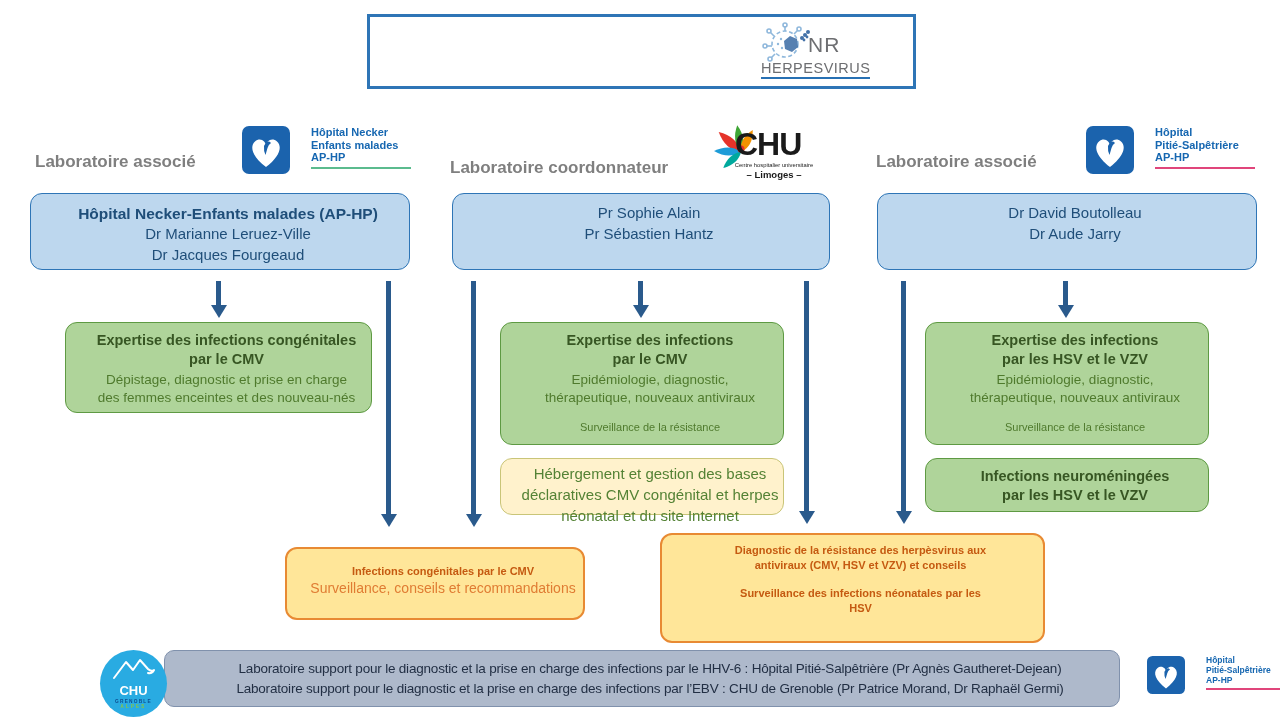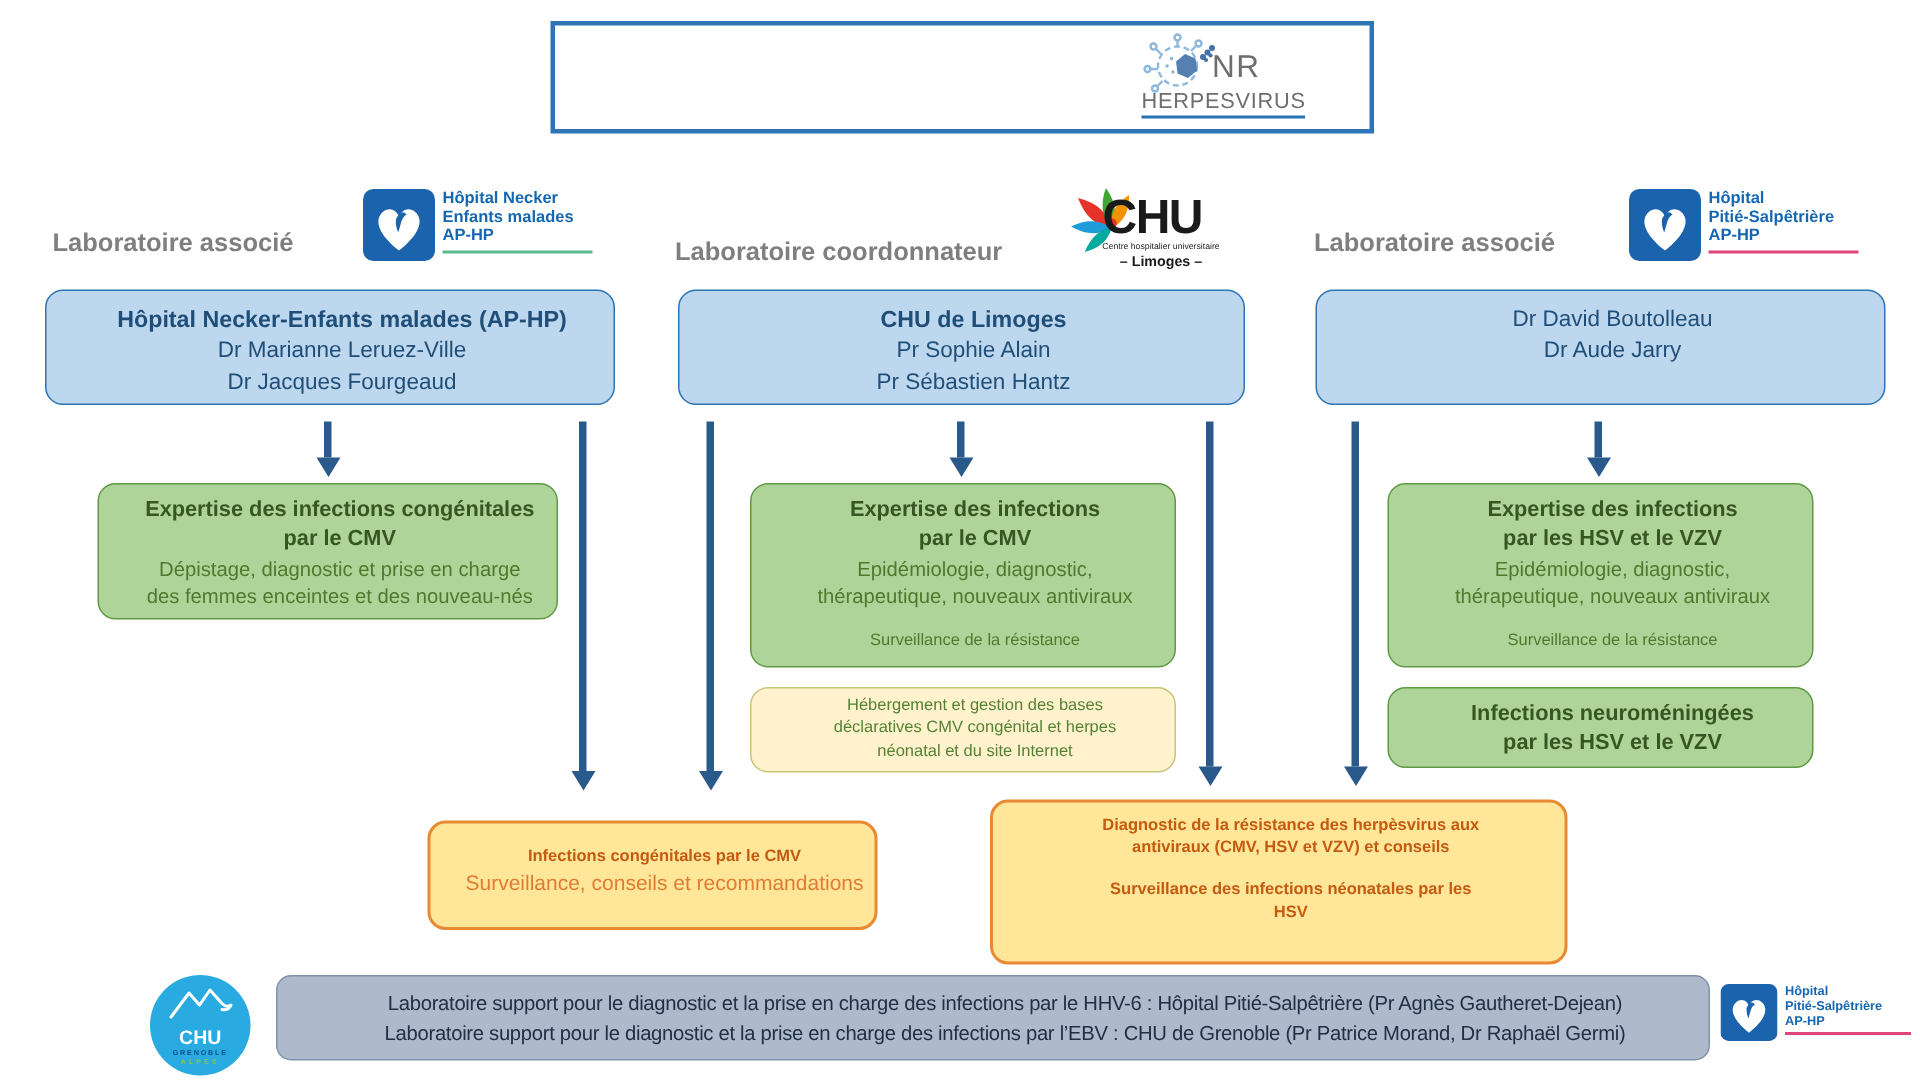--- a/index.html
+++ b/index.html
@@ -15,21 +15,21 @@
               align-items:center;justify-content:center;font-size:19px;font-weight:bold;color:#2770B3;}
   .cnr-logo{position:absolute;right:36px;top:3px;width:118px;height:64px;}
   .cnr-nr{position:absolute;left:49px;top:13px;font-size:21px;color:#6D6E71;letter-spacing:1px;}
   .cnr-name{position:absolute;left:2px;top:40px;font-size:14.5px;color:#6D6E71;letter-spacing:.5px;
             border-bottom:2px solid #2770B3;padding-bottom:1px;}
 
   
   .role{position:absolute;font-size:17px;font-weight:bold;color:#7F7F7F;}
 
   
-  .aphp-logo{position:absolute;display:flex;align-items:flex-start;gap:5px;}
+  .aphp-logo{position:absolute;display:flex;align-items:flex-start;gap:21px;}
   .aphp-square{width:48px;height:48px;flex:0 0 auto;}
   .aphp-square.small{width:38px;height:38px;}
   .aphp-text{font-size:11px;font-weight:bold;color:#1667B1;line-height:1.15;text-align:left;
              padding-bottom:3px;min-width:100px;}
   .aphp-text.small{font-size:8.5px;min-width:84px;}
   .u-green{border-bottom:2.5px solid #5BBB8E;}
   .u-pink{border-bottom:2.5px solid #E0457B;}
 
   .limoges-logo{position:absolute;left:697px;top:106px;width:122px;height:82px;}
   .limoges-chu{position:absolute;left:38px;top:22px;font-size:32px;font-weight:bold;color:#1a1a1a;
@@ -50,21 +50,21 @@
             font-size:15px;line-height:1.38;padding-top:9px;}
   .bname{font-weight:bold;font-size:15.5px;}
 
   
   .green-box{background:#AFD49A;border:1.6px solid #5E9A43;color:#4F7A2D;}
   .gtitle{font-weight:bold;font-size:14.5px;line-height:1.32;color:#375623;}
   .gbody{font-size:13.5px;line-height:1.35;margin-top:2px;}
   .gfoot{font-size:11px;margin-top:13px;}
 
   
-  .cream-box{background:#FFF2CC;border:1.5px solid #C9C578;color:#548235;font-size:11px;
+  .cream-box{background:#FFF2CC;border:1.5px solid #C9C578;color:#548235;font-size:15px;
              line-height:1.4;padding-top:4px;}
 
   
   .orange-box{background:#FFE699;border:2px solid #E88A33;}
   .otitle{font-weight:bold;font-size:11px;color:#C55A11;line-height:1.35;}
   .osub{font-size:14px;color:#E07C33;margin-top:1px;}
 
   
   .gray-box{background:#AEB9CB;border:1.5px solid #8091AC;color:#222F44;border-radius:10px;
             font-size:13.5px;line-height:1.5;padding-top:8px;letter-spacing:-0.2px;}
@@ -162,21 +162,20 @@
 Pitié-Salpêtrière
 AP-HP</span>
   </div>
 
   <div class="box blue-box" style="left:30px;width:380px;">
     <div class="bname">Hôpital Necker-Enfants malades (AP-HP)</div>
     <div class="pre">Dr Marianne Leruez-Ville
 Dr Jacques Fourgeaud</div>
   </div>
   <div class="box blue-box" style="left:452px;width:378px;">
-    <div class="bname">CHU de Limoges</div>
     <div class="pre">Pr Sophie Alain
 Pr Sébastien Hantz</div>
   </div>
   <div class="box blue-box" style="left:877px;width:380px;">
     <div class="pre">Dr David Boutolleau
 Dr Aude Jarry</div>
   </div>
 
   <div class="arrow" style="left:210px;top:281px;height:37px;">
       <div class="shaft"></div>
@@ -246,21 +245,21 @@
     <div class="osub">Surveillance, conseils et recommandations</div>
   </div>
 
   <div class="box orange-box" style="left:660px;top:533px;width:385px;height:110px;padding-top:8px;">
     <div class="otitle pre">Diagnostic de la résistance des herpèsvirus aux
 antiviraux (CMV, HSV et VZV) et conseils</div>
     <div class="otitle pre" style="margin-top:13px;">Surveillance des infections néonatales par les
 HSV</div>
   </div>
 
-  <div class="box gray-box" style="left:184px;top:650px;width:956px;height:57px;">
+  <div class="box gray-box" style="left:164px;top:650px;width:956px;height:57px;">
     <div>Laboratoire support pour le diagnostic et la prise en charge des infections par le HHV-6 : Hôpital Pitié-Salpêtrière (Pr Agnès Gautheret-Dejean)</div>
     <div>Laboratoire support pour le diagnostic et la prise en charge des infections par l’EBV : CHU de Grenoble (Pr Patrice Morand, Dr Raphaël Germi)</div>
   </div>
 
   <div class="grenoble-logo">
     <span>
       <svg width="56" height="26" viewBox="0 0 56 26" style="margin-top:6px;">
         <path d="M8 22 L20 6 L27 14 L34 4 L42 13 q3 3 6 1 q-2 4 -6 3" stroke="#fff" stroke-width="2" fill="none" stroke-linecap="round" stroke-linejoin="round"></path>
       </svg>
     </span>

